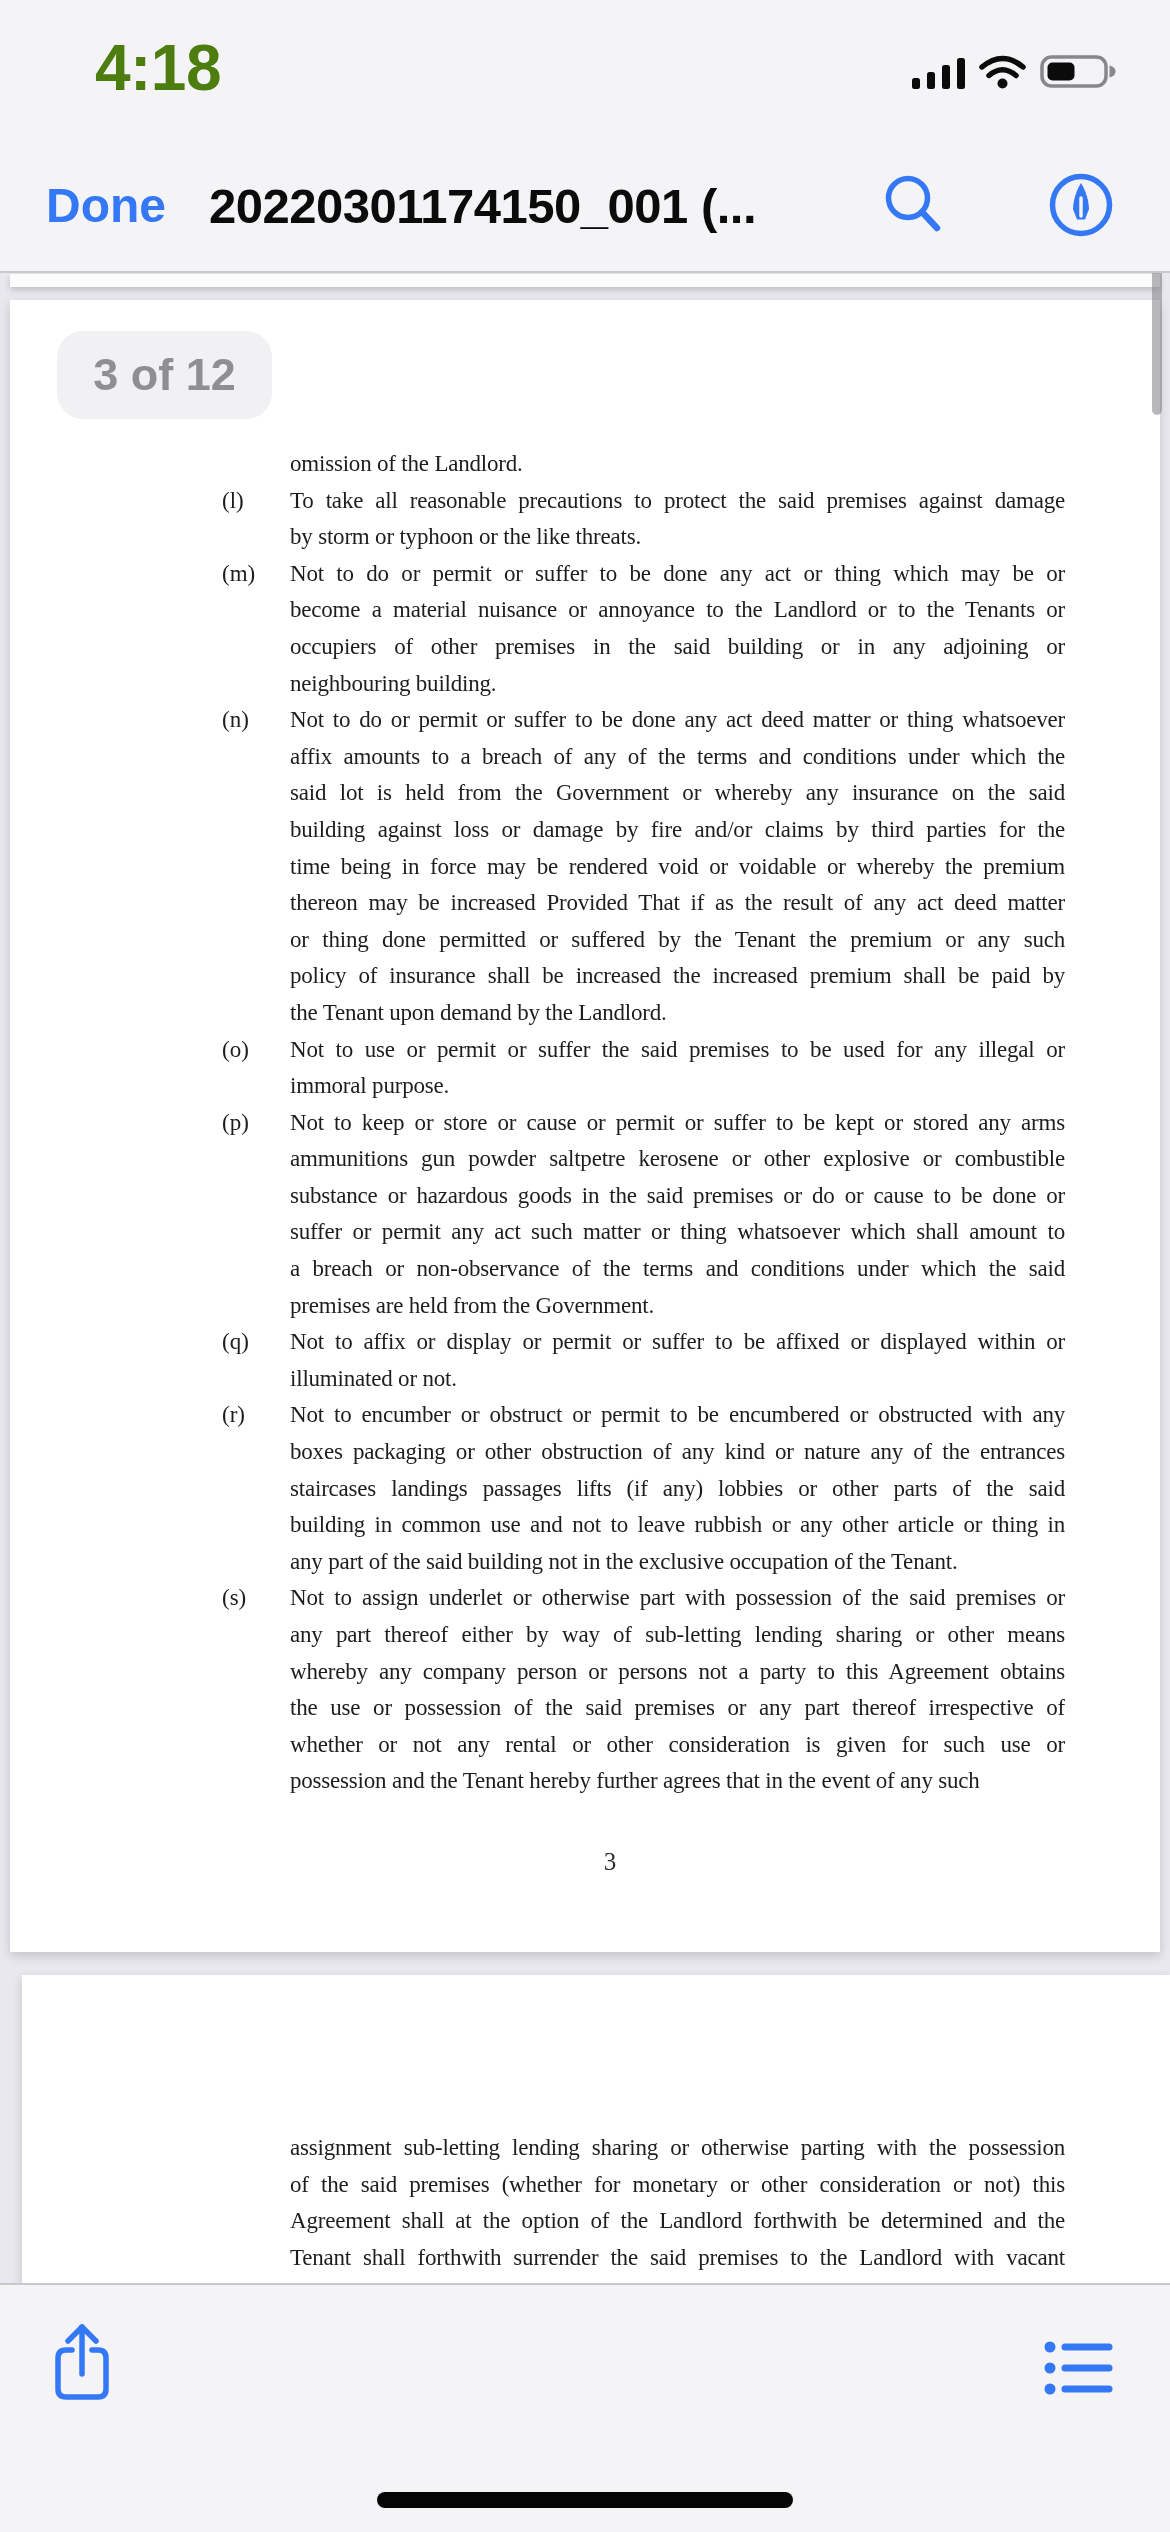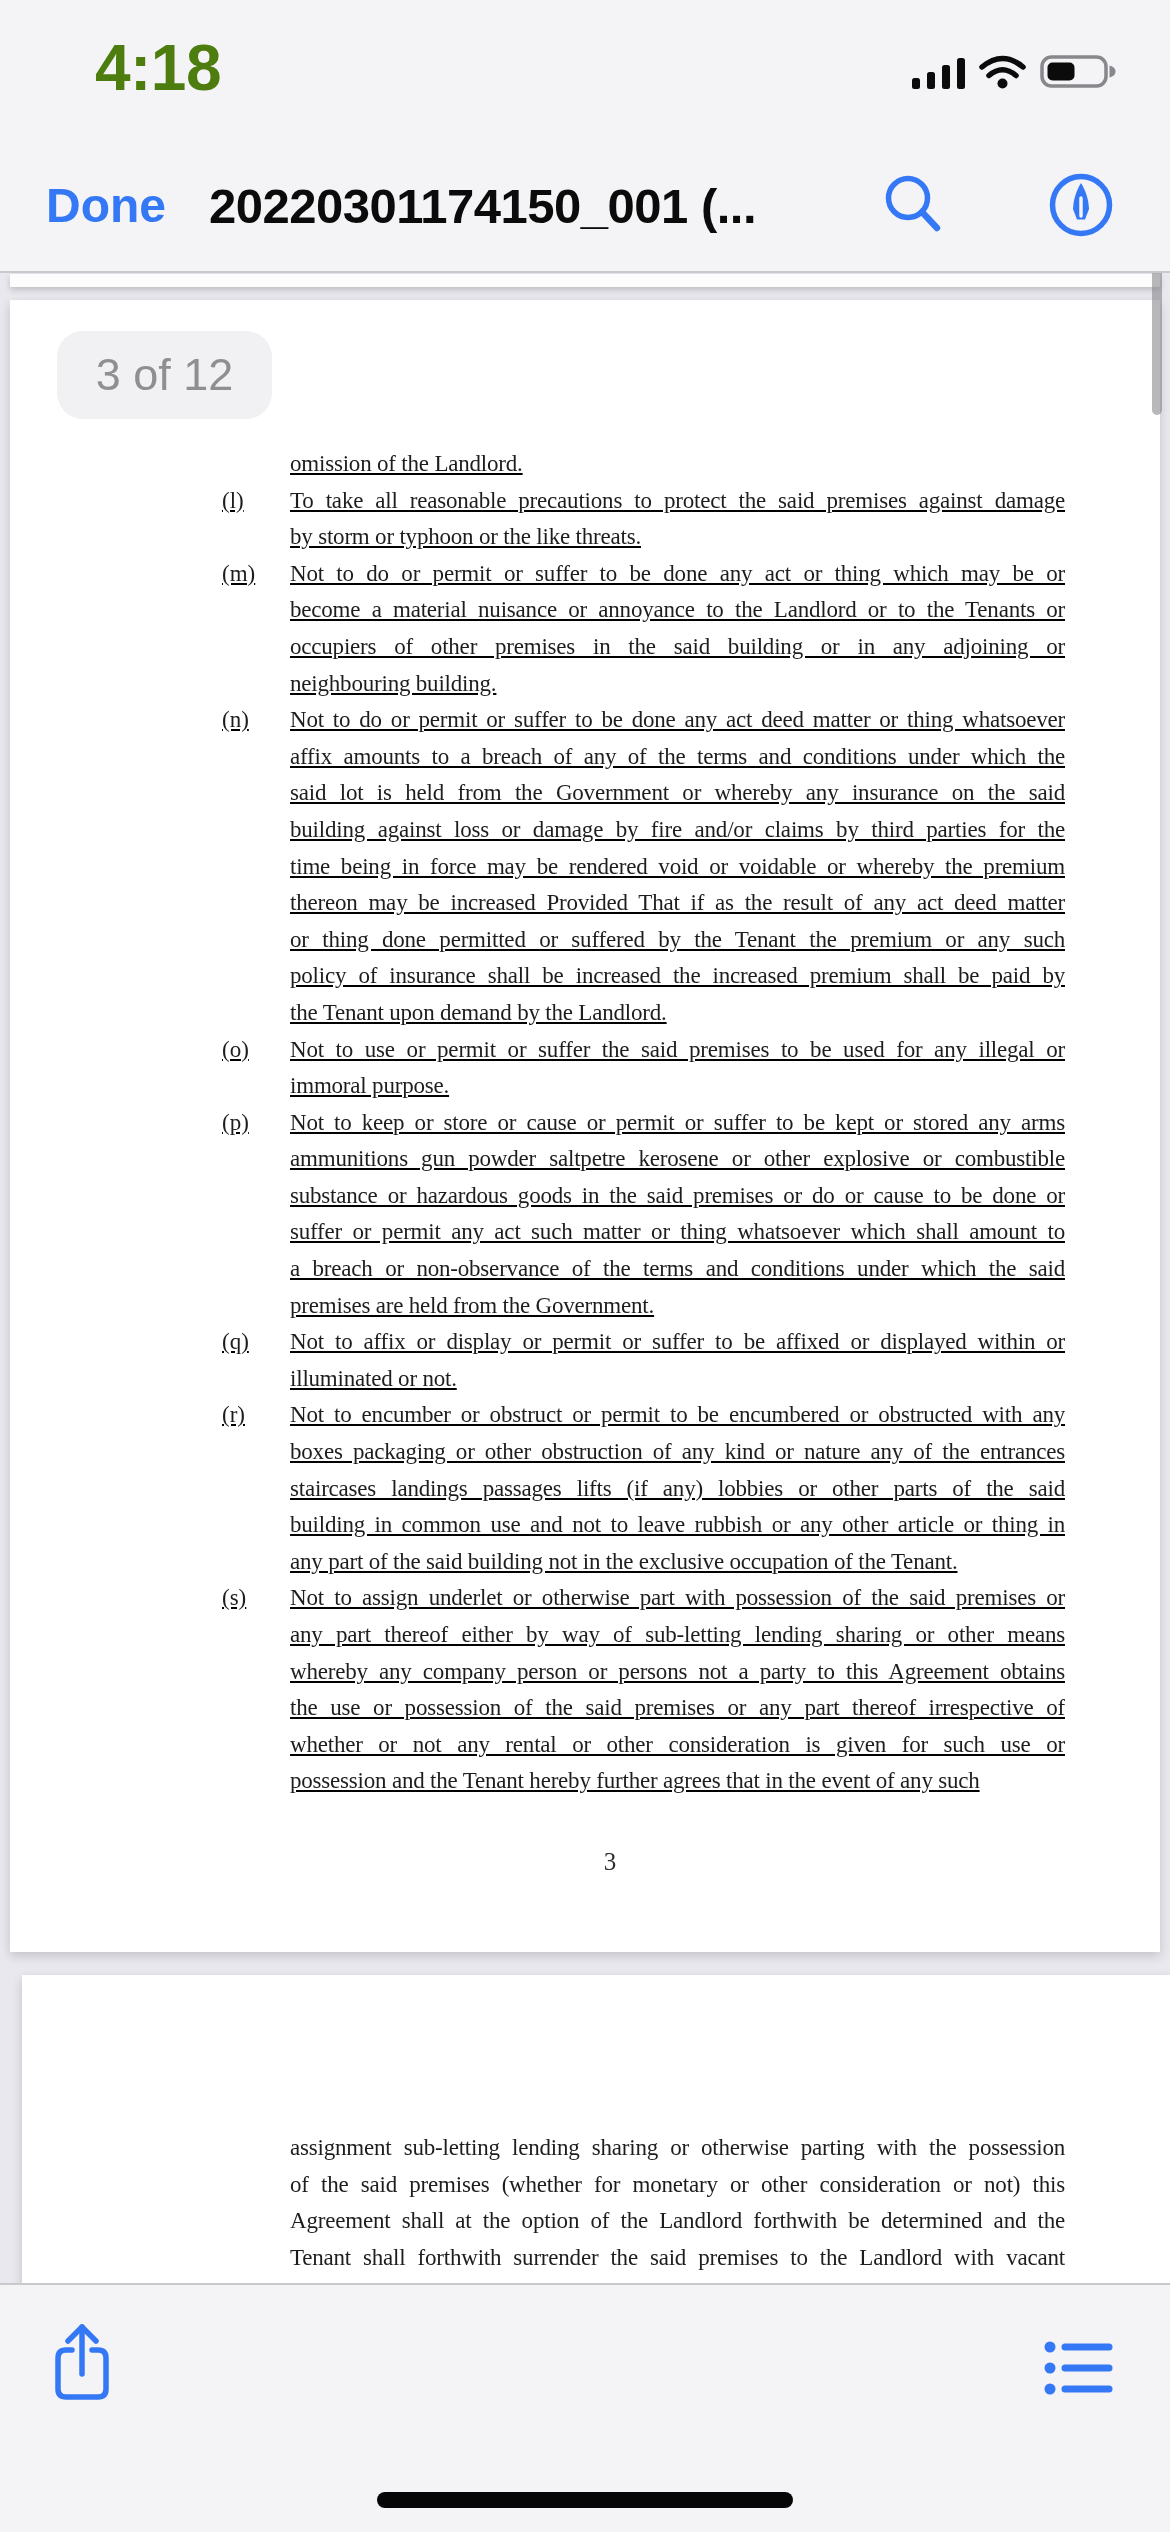--- a/index.html
+++ b/index.html
@@ -42,25 +42,25 @@
     position:absolute;left:10px;top:27px;width:1150px;height:1652px;background:#FFFFFF;
     box-shadow:0 4px 10px rgba(0,0,0,0.16);
   }
   .page4{
     position:absolute;left:22px;top:1702px;width:1128px;height:330px;background:#FFFFFF;
     box-shadow:0 4px 10px rgba(0,0,0,0.16);
     padding-left:21px;
   }
   .badge{
     position:absolute;left:47px;top:31px;min-width:215px;height:88px;border-radius:26px;
-    background:#F1F0F2;color:#8E8E93;font-size:45px;font-weight:400;
+    background:#F1F0F2;color:#8E8E93;font-size:45px;font-weight:700;
     display:flex;align-items:center;justify-content:center;box-sizing:border-box;padding:0 30px;
   }
   .textblock{position:absolute;left:200px;top:146px;width:855px;}
-  .clause-row{display:flex;text-decoration:underline;}
+  .clause-row{display:flex;}
   .clause-label{
     width:80px;flex:0 0 80px;box-sizing:border-box;padding-left:12px;
     font-family:"Liberation Serif",serif;font-size:23px;line-height:36.6px;color:#1D1D1F;
   }
   .clause-body{width:775px;flex:0 0 775px;}
   .tline{
     font-family:"Liberation Serif",serif;font-size:23px;line-height:36.6px;color:#1D1D1F;
     height:36.6px;overflow:hidden;letter-spacing:-0.2px;
   }
   .tline.just{text-align:justify;text-align-last:justify;}

